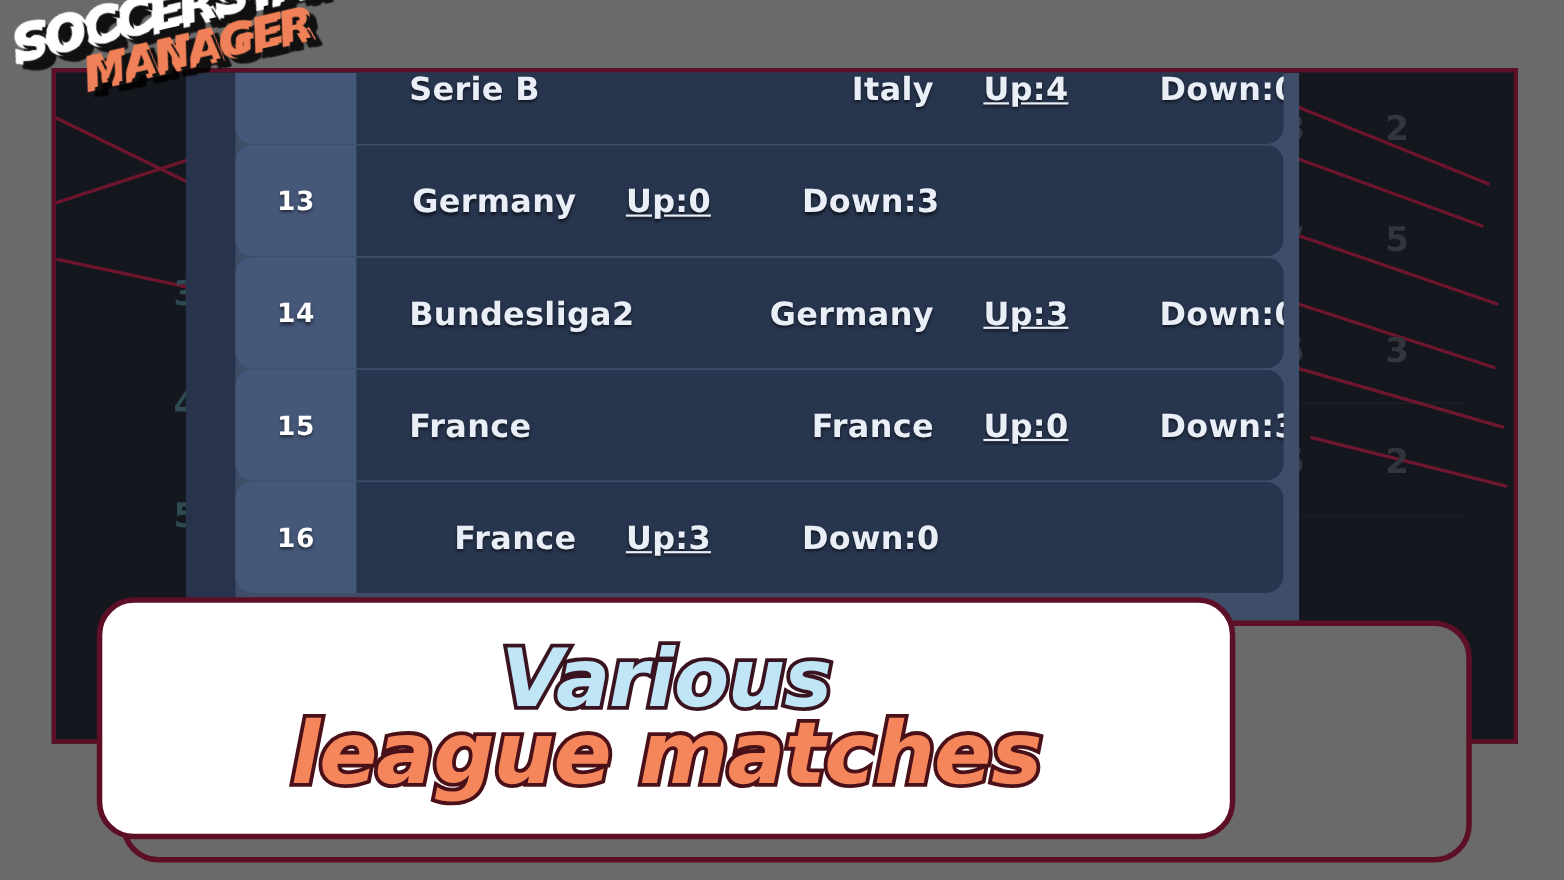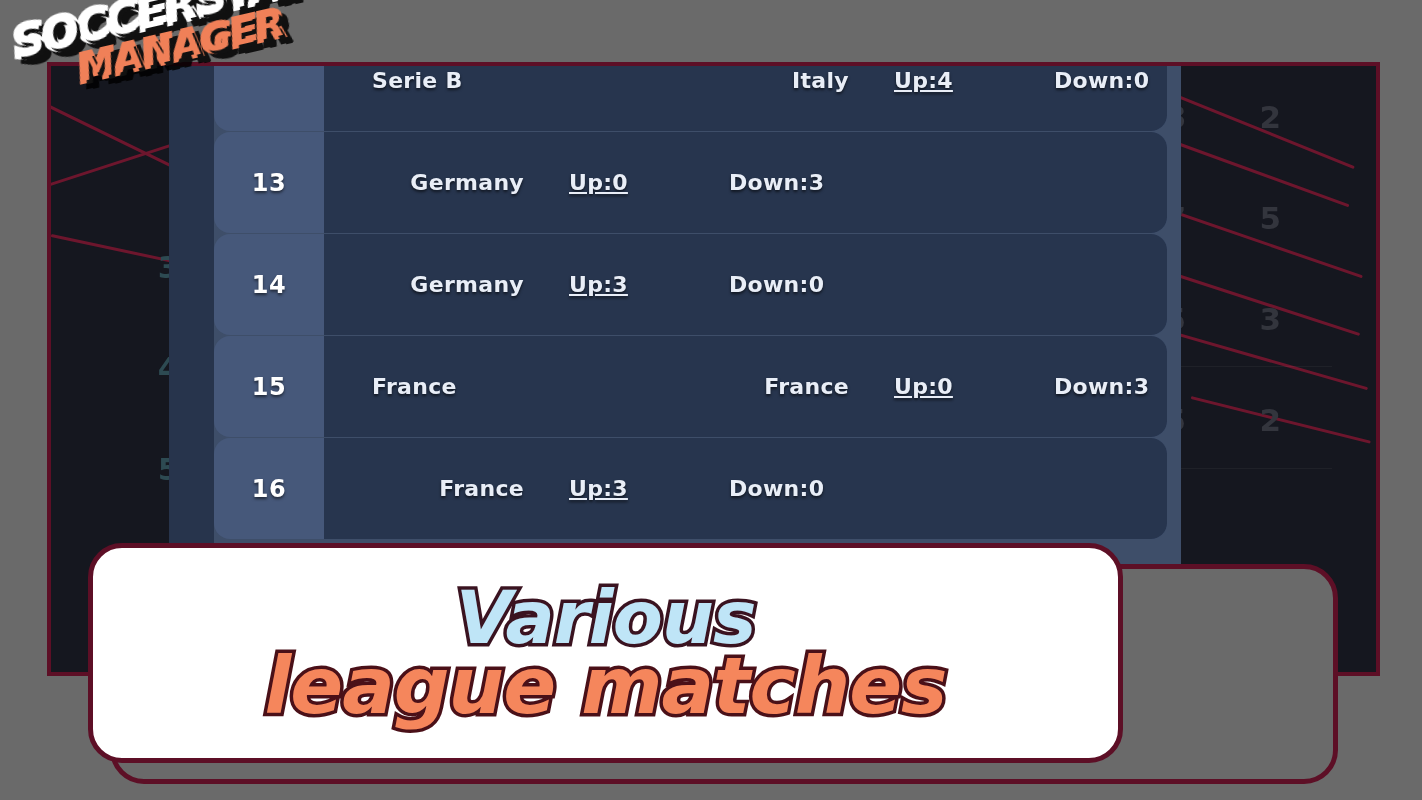--- a/index.html
+++ b/index.html
@@ -130,21 +130,21 @@
   }
 
   .row-body {
     position: relative;
     flex: 1 1 auto;
     height: 100%;
     background: #27354e;
     display: flex;
     align-items: center;
     color: #e9eef7;
-    font-size: 22px;
+    font-size: 29px;
     font-weight: 700;
     letter-spacing: .3px;
     text-shadow: 0 2px 3px rgba(0,0,0,.6);
   }
 
   .c-league  { flex: 0 0 325px; padding-left: 48px; }
   .c-country { flex: 0 0 200px; text-align: right; }
   .c-up      { flex: 0 0 175px; padding-left: 45px; text-decoration: underline; }
   .c-down    { flex: 1 1 auto;  padding-left: 30px; }
 
@@ -319,20 +319,21 @@
           <div class="row-body">
             <div class="c-country">Germany</div>
             <div class="c-up">Up:0</div>
             <div class="c-down">Down:3</div>
           </div>
         </div>
 
         <div class="league-row">
           <div class="rank">14</div>
           <div class="row-body">
+            <div class="c-league">Bundesliga2</div>
             <div class="c-country">Germany</div>
             <div class="c-up">Up:3</div>
             <div class="c-down">Down:0</div>
           </div>
         </div>
 
         <div class="league-row">
           <div class="rank">15</div>
           <div class="row-body">
             <div class="c-league">France</div>

